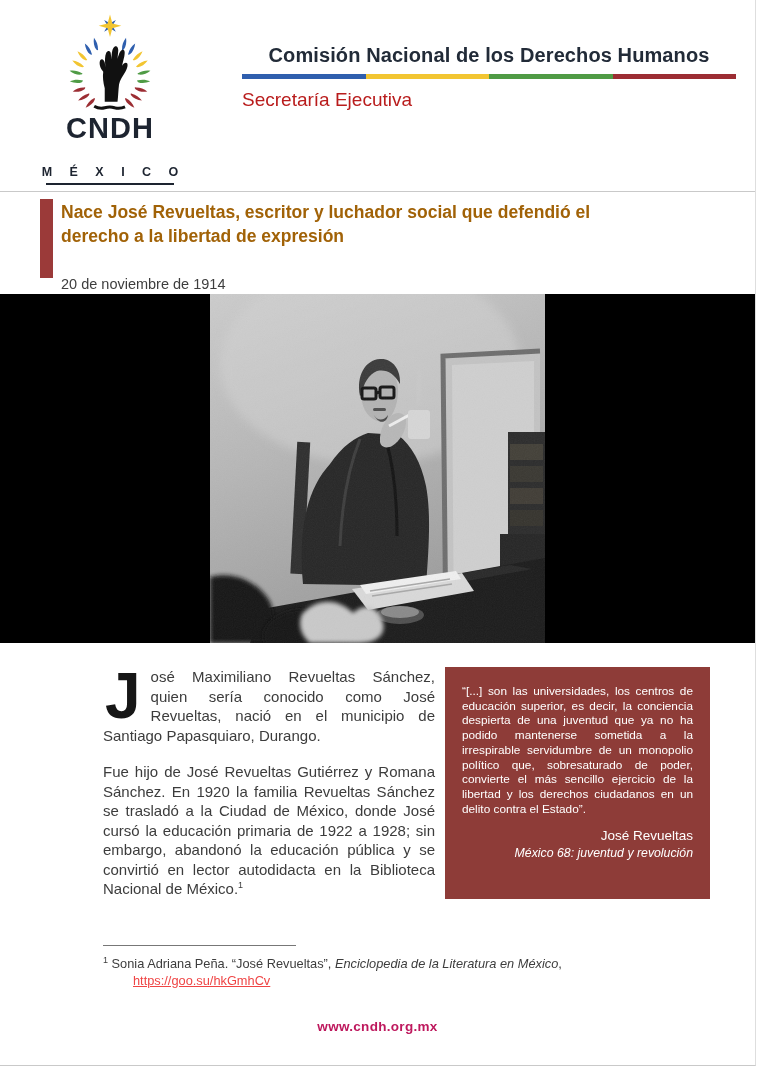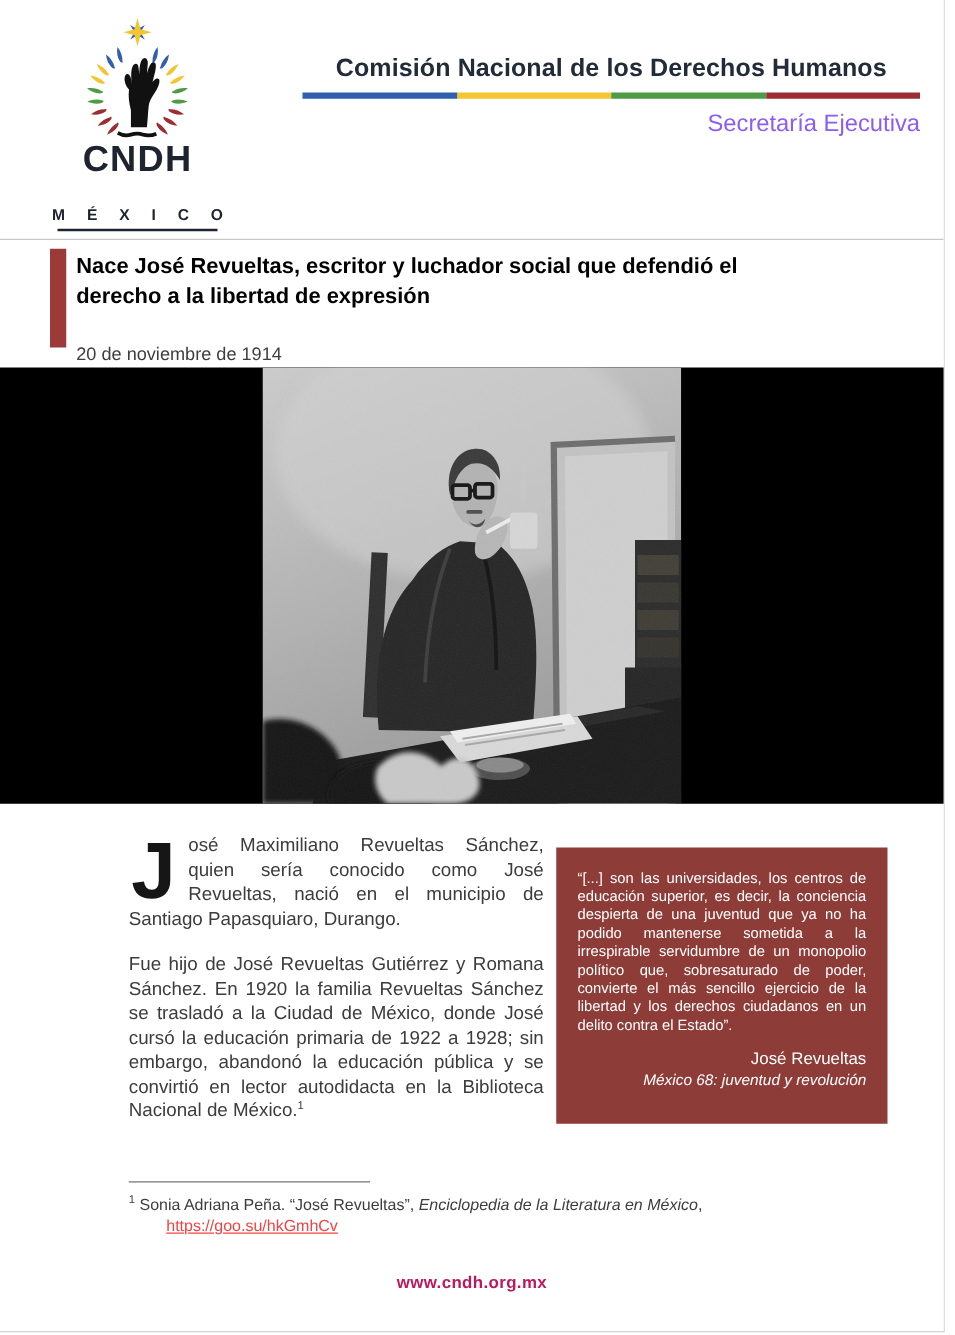--- a/index.html
+++ b/index.html
@@ -30,47 +30,47 @@
     font-size:13.5px; color:#1d2430; letter-spacing:0.3px;
   }
   .header-right { margin-left:auto; width:494px; margin-right:19px; padding-top:44px; }
   .org-name {
     font-size:20px; font-weight:700; color:#222b38; text-align:center;
     letter-spacing:0.1px; white-space:nowrap;
   }
   .tricolor { display:flex; height:5px; margin-top:7px; }
   .tricolor span { flex:1; }
   .division {
-    text-align:right; font-size:19px; font-weight:500; color:#8b5cf6; margin-top:10px;
+    text-align:left; font-size:19px; font-weight:500; color:#b91c1c; margin-top:10px;
   }
 
   
   .title-section { position:relative; border-top:1px solid #c9c9c9; padding:9px 40px 0 61px; height:103px; }
   .accent-bar { position:absolute; left:40px; top:7px; width:13px; height:79px; background:#9b3a39; }
-  .article-title { margin:0; font-size:17.5px; font-weight:700; line-height:23.5px; color:#000000; }
+  .article-title { margin:0; font-size:17.5px; font-weight:700; line-height:23.5px; color:#a16207; }
   .article-title span { display:block; }
   .article-date { margin-top:28px; font-size:14.5px; color:#3e3e3e; }
 
   
   .photo-banner { height:349px; background:#000000; display:flex; justify-content:center; overflow:hidden; }
 
   
   .content { display:flex; padding:24px 45px 0 103px; gap:10px; }
   .text-col { flex:1; font-size:15px; line-height:19.5px; color:#3c3c3c; text-align:justify; }
   .text-col p { margin:0; }
   .text-col p + p { margin-top:17px; }
   .dropcap {
     float:left; font-size:64px; line-height:50px; font-weight:800; color:#161616;
     padding:4px 10px 2px 2px;
   }
   sup { font-size:9px; vertical-align:super; line-height:0; }
 
   .quote-box {
     width:265px; min-height:215px; background:#8e3c38; color:#ffffff;
-    margin-top:11px; padding:17px 17px 14px; font-size:11.8px; line-height:14.7px;
+    margin-top:0; padding:17px 17px 14px; font-size:11.8px; line-height:14.7px;
     text-align:justify;
   }
   .quote-author { text-align:right; font-size:13.5px; margin-top:13px; }
   .quote-source { text-align:right; font-style:italic; font-size:12.3px; margin-top:2px; }
 
   
   .footnote { margin:46px 45px 0 103px; font-size:12.8px; line-height:17.5px; color:#3d3d3d; }
   .footnote-divider { width:193px; border-top:1px solid #777777; margin-bottom:9px; }
   .footnote .work-title { font-style:italic; }
   .footnote-link { display:inline-block; margin-left:30px; color:#ef4444; text-decoration:underline; }

